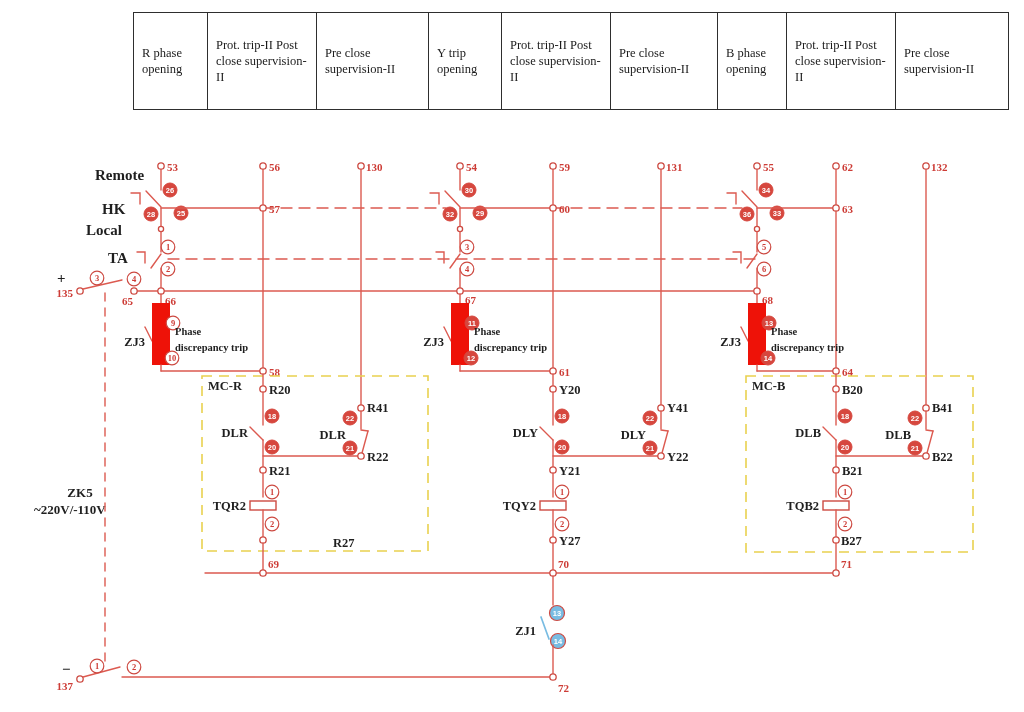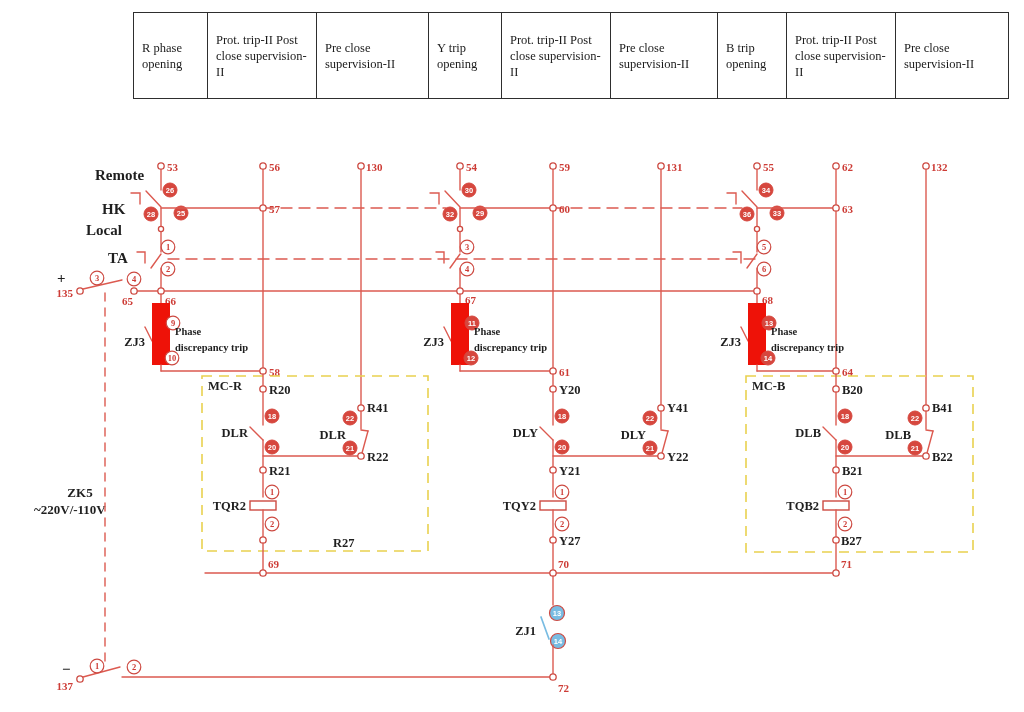--- a/index.html
+++ b/index.html
@@ -1,18 +1,18 @@
 <!DOCTYPE html>
 <html><head>
 <meta charset="utf-8">
 <style>
   html,body{margin:0;padding:0;background:#fff;}
   .stage{position:relative;width:1024px;height:712px;background:#fff;overflow:hidden;
          font-family:"Liberation Serif",serif;}
-  table.hdr{position:absolute;left:133px;top:12px;width:875px;height:87px;
+  table.hdr{position:absolute;left:133px;top:12px;width:875px;height:98px;
     border-collapse:collapse;table-layout:fixed;
     font:12.5px/1.28 "Liberation Serif",serif;color:#1b1b1b;}
   table.hdr td{border:1.6px solid #2e2e2e;padding:2px 8px;vertical-align:middle;}
   svg.diag{position:absolute;left:0;top:0;}
   .w{stroke:#dc5a50;stroke-width:1.4;fill:none;stroke-linecap:round;}
   .wd{stroke-dasharray:11 7;}
   .wzk{stroke-dasharray:8 7;}
   .bw{stroke:#79bce2;stroke-width:1.7;fill:none;stroke-linecap:round;}
   .nd{fill:#fff;stroke:#cd4a42;stroke-width:1.3;}
   .zj3r{fill:#ee1208;stroke:none;}
@@ -48,21 +48,21 @@
         <col style="width:113px">
     </colgroup>
     <tbody>
         <tr>
       <td>R phase opening</td>
       <td>Prot. trip-II Post close supervision-II</td>
       <td>Pre close supervision-II</td>
       <td>Y trip opening</td>
       <td>Prot. trip-II Post close supervision-II</td>
       <td>Pre close supervision-II</td>
-      <td>B trip opening</td>
+      <td>B phase opening</td>
       <td>Prot. trip-II Post close supervision-II</td>
       <td>Pre close supervision-II</td>
     </tr>
   </tbody>
     </table>
 
   <svg class="diag" width="1024" height="712" viewBox="0 0 1024 712">
 
     <g>
       <text class="big" x="95" y="180">Remote</text>

